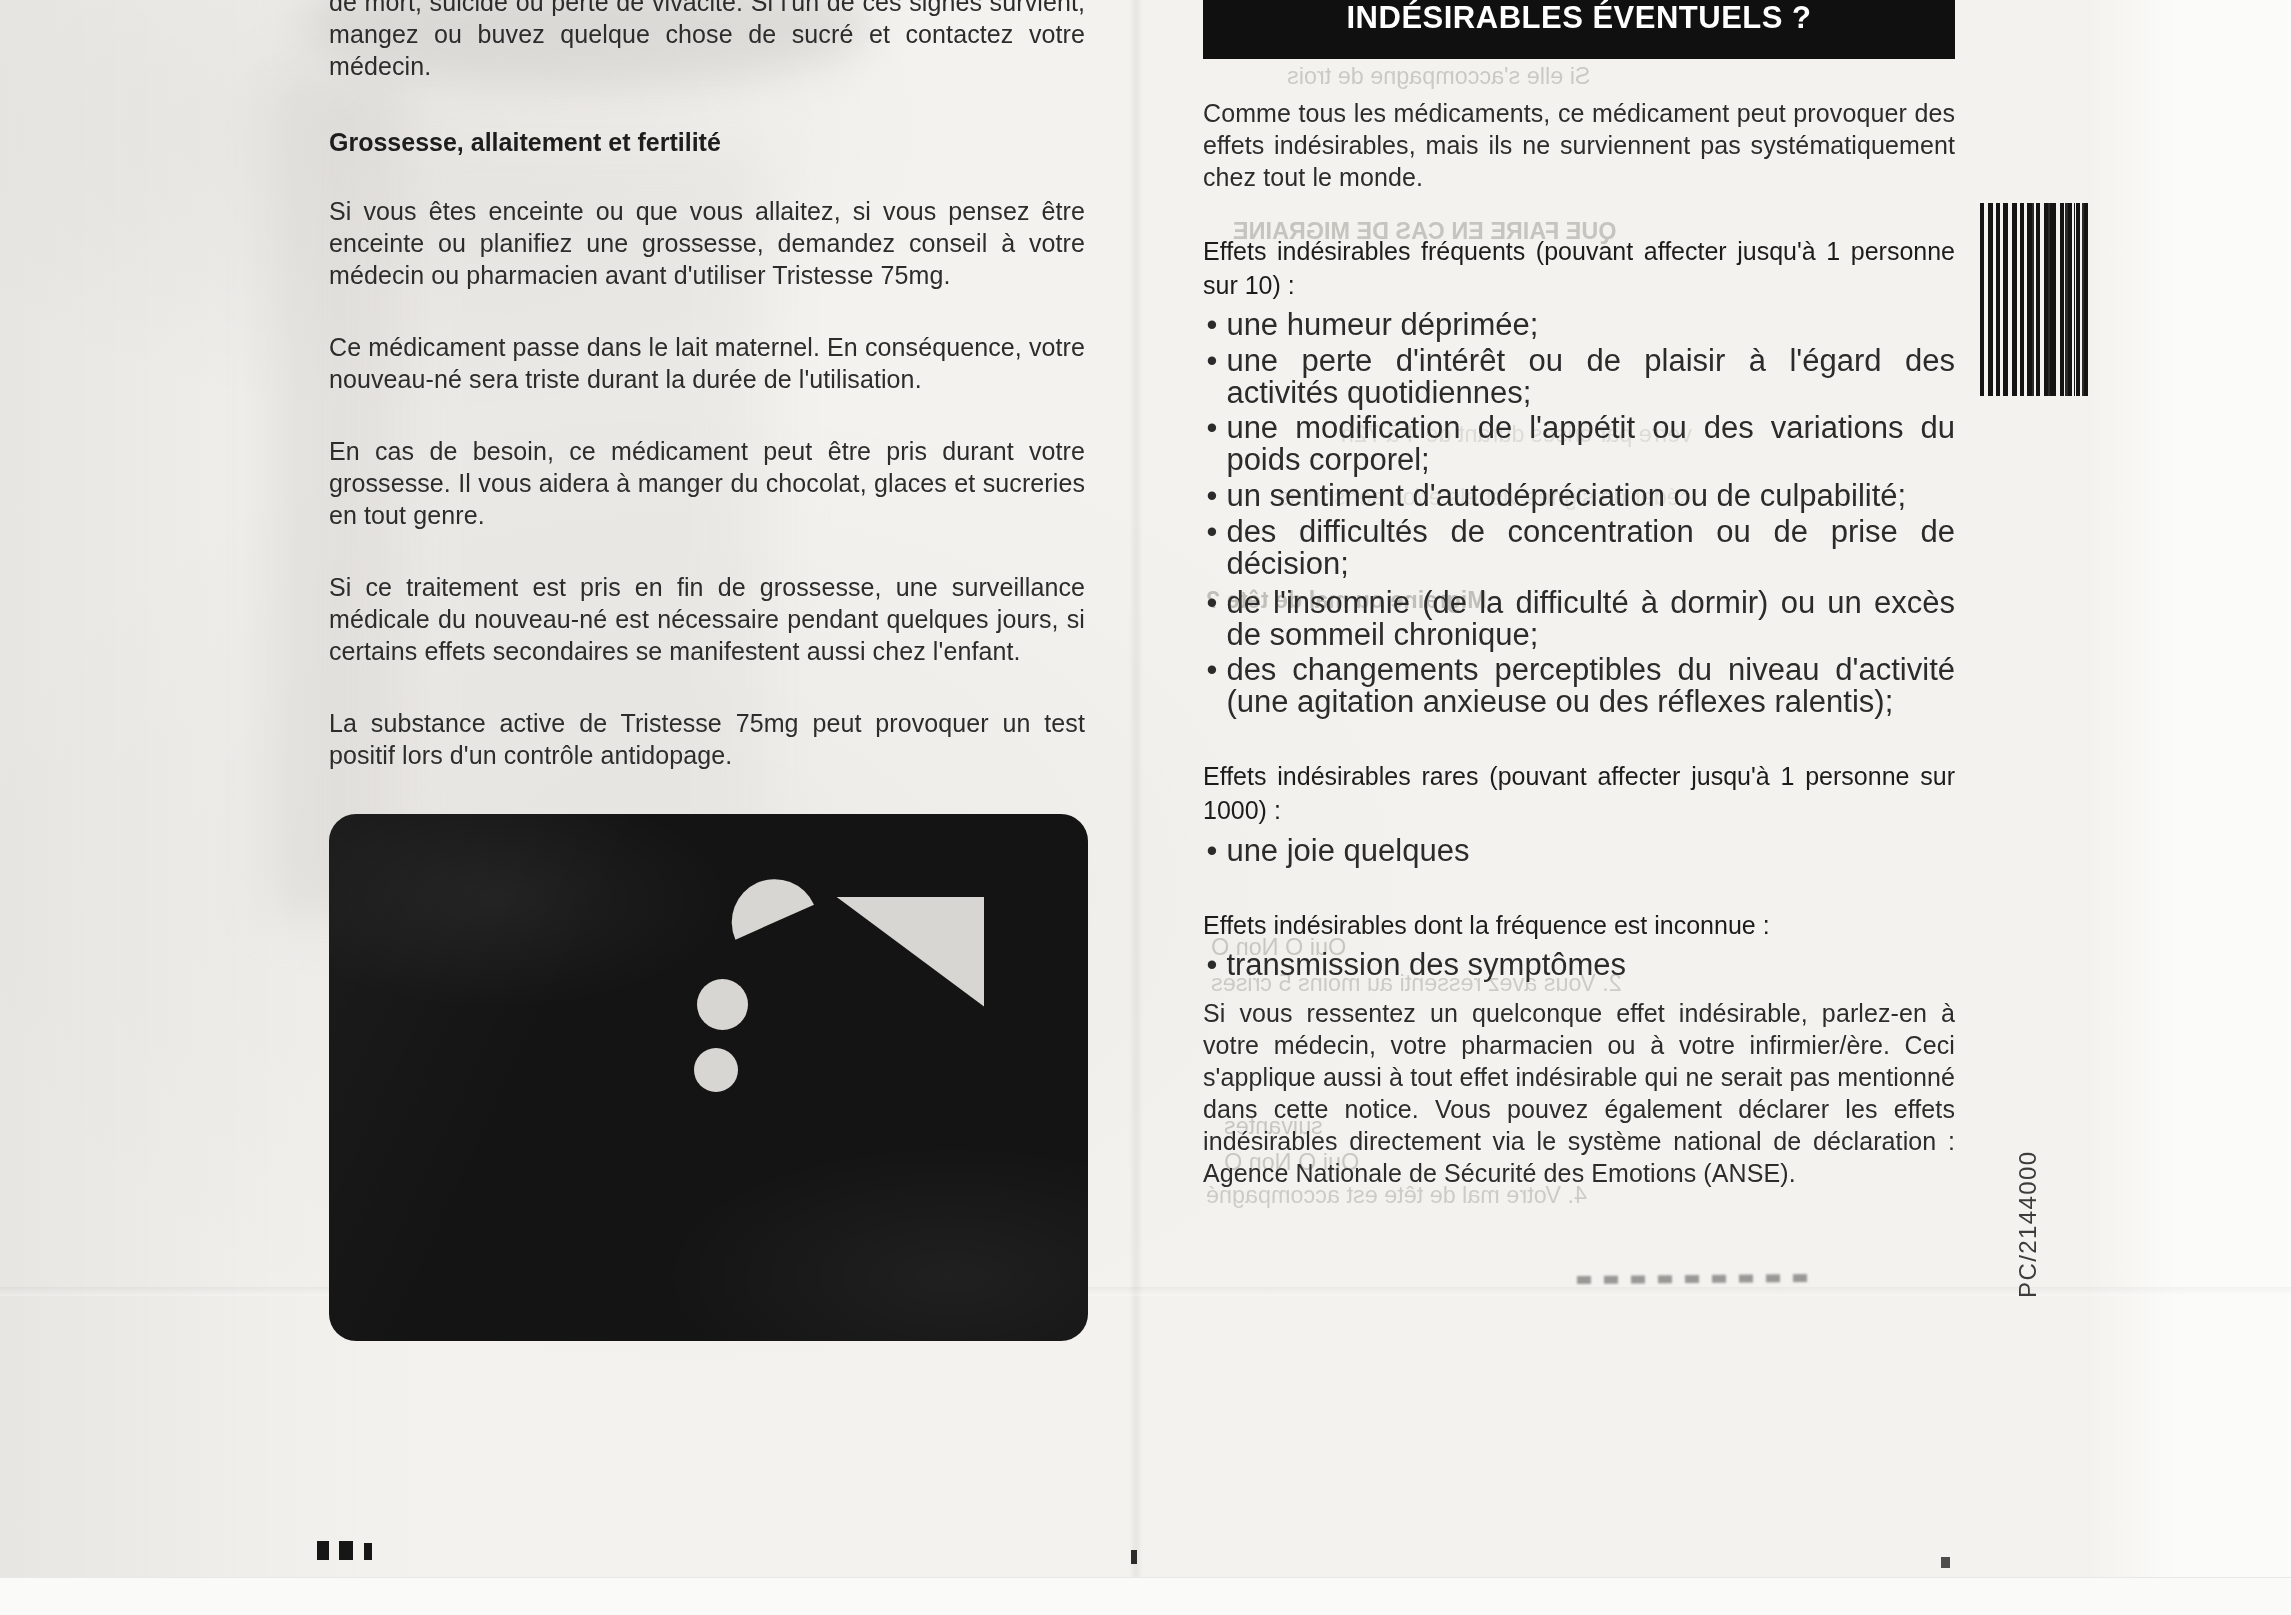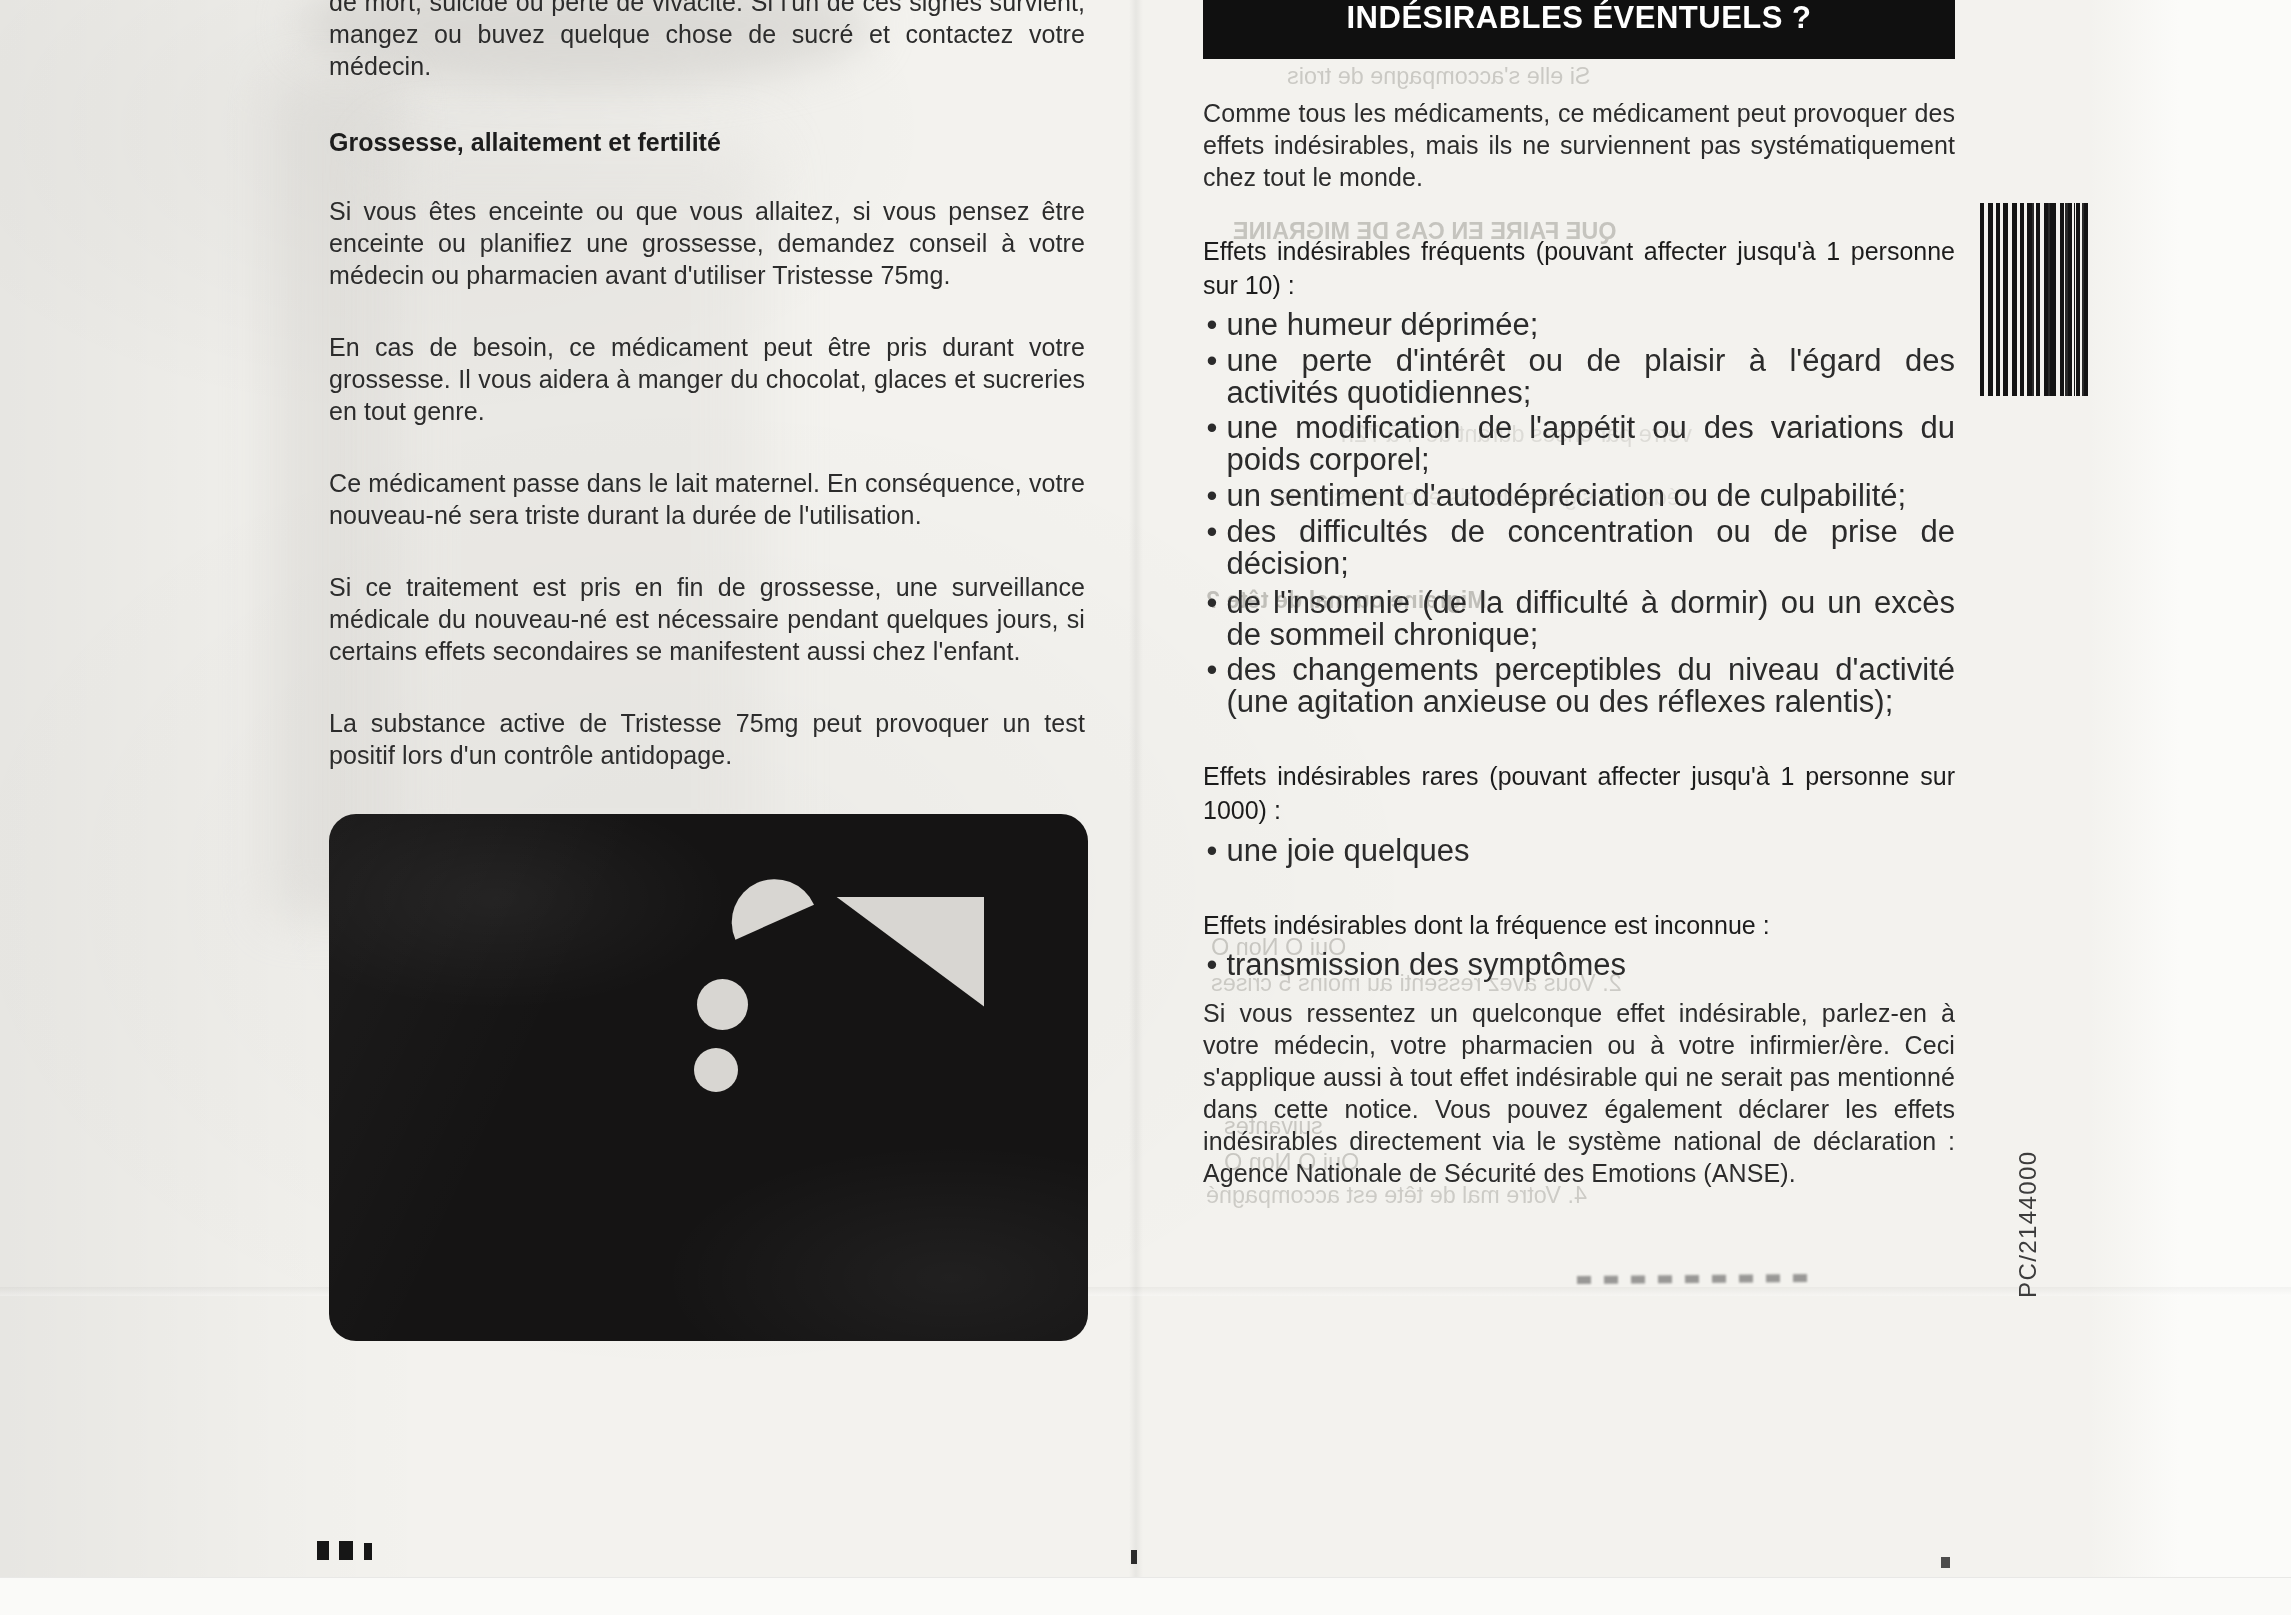--- a/index.html
+++ b/index.html
@@ -132,22 +132,22 @@
   <div class="ghost g5">Oui O Non O</div>
   <div class="ghost g6">2. Vous avez ressenti au moins 5 crises</div>
   <div class="ghost g7">suivantes</div>
   <div class="ghost g8">Oui O Non O</div>
   <div class="ghost g9">4. Votre mal de tête est accompagné</div>
 
   <div class="col col-left">
     <p class="body clipped">de mort, suicide ou perte de vivacité. Si l'un de ces signes survient, mangez ou buvez quelque chose de sucré et contactez votre médecin.</p>
     <h3 class="subhead">Grossesse, allaitement et fertilité</h3>
     <p class="body first-after-head">Si vous êtes enceinte ou que vous allaitez, si vous pensez être enceinte ou planifiez une grossesse, demandez conseil à votre médecin ou pharmacien avant d'utiliser Tristesse 75mg.</p>
+    <p class="body">Ce médicament passe dans le lait maternel. En conséquence, votre nouveau-né sera triste durant la durée de l'utilisation.</p>
     <p class="body">En cas de besoin, ce médicament peut être pris durant votre grossesse. Il vous aidera à manger du chocolat, glaces et sucreries en tout genre.</p>
-    <p class="body">Ce médicament passe dans le lait maternel. En conséquence, votre nouveau-né sera triste durant la durée de l'utilisation.</p>
     <p class="body">Si ce traitement est pris en fin de grossesse, une surveillance médicale du nouveau-né est nécessaire pendant quelques jours, si certains effets secondaires se manifestent aussi chez l'enfant.</p>
     <p class="body">La substance active de Tristesse 75mg peut provoquer un test positif lors d'un contrôle antidopage.</p>
 
     <div class="photo">
       <div class="sheen"></div>
       <div class="halfdisc"></div>
       <div class="circ-a"></div>
       <div class="circ-b"></div>
       <div class="tri"></div>
     </div>

